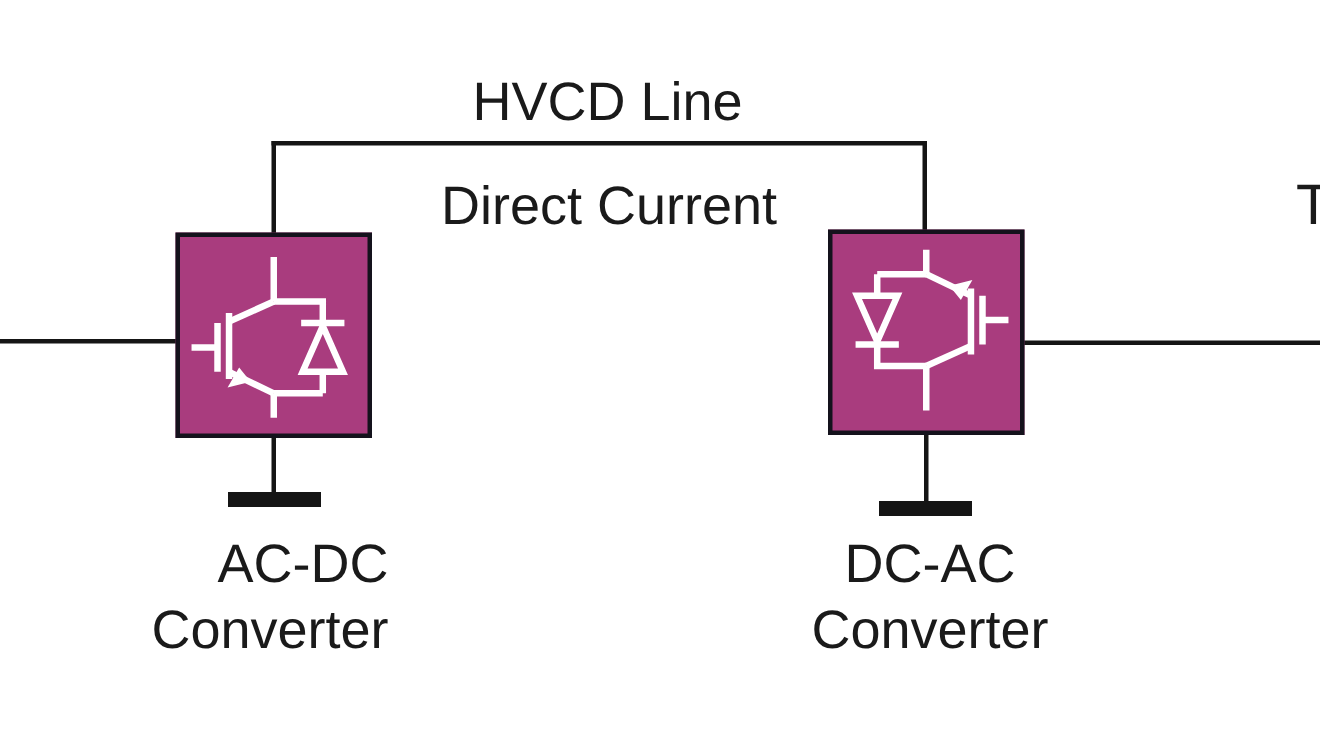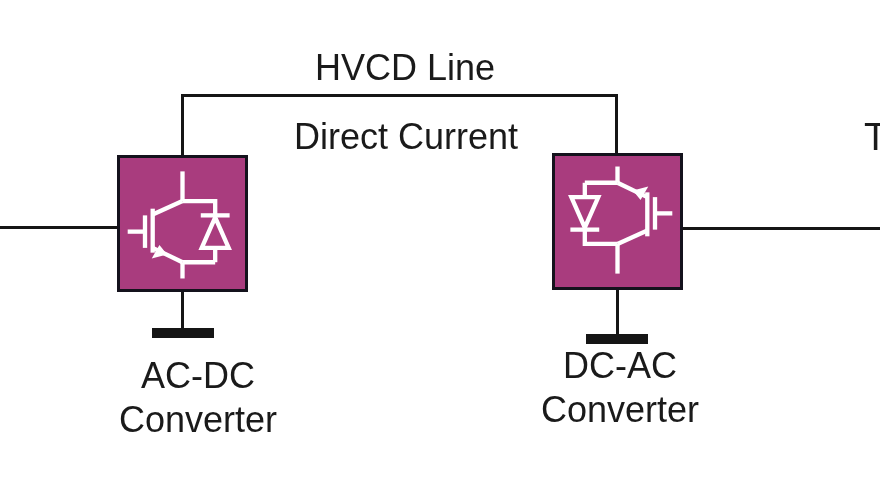--- a/index.html
+++ b/index.html
@@ -87,24 +87,24 @@
       </g>
     </svg>
   </div>
 
   <div class="wire" style="left:181px;top:292px;width:3px;height:38px;"></div>
   <div class="ground-bar" style="left:152px;top:328px;width:62px;height:10px;"></div>
 
   <div class="wire" style="left:616px;top:290px;width:3px;height:46px;"></div>
   <div class="ground-bar" style="left:586px;top:334px;width:62px;height:10px;"></div>
 
-  <div class="converter-label" style="left:198px;top:354px;">
+  <div class="converter-label" style="left:180px;top:354px;text-align:right;">
     <div>AC-DC</div>
     <div>Converter</div>
   </div>
-  <div class="converter-label" style="left:620px;top:344px;">
+  <div class="converter-label" style="left:620px;top:354px;">
     <div>DC-AC</div>
     <div>Converter</div>
   </div>
 
   <div class="edge-fragment" style="left:864px;top:118px;">Tr</div>
 
 </div>
 
 </body></html>

